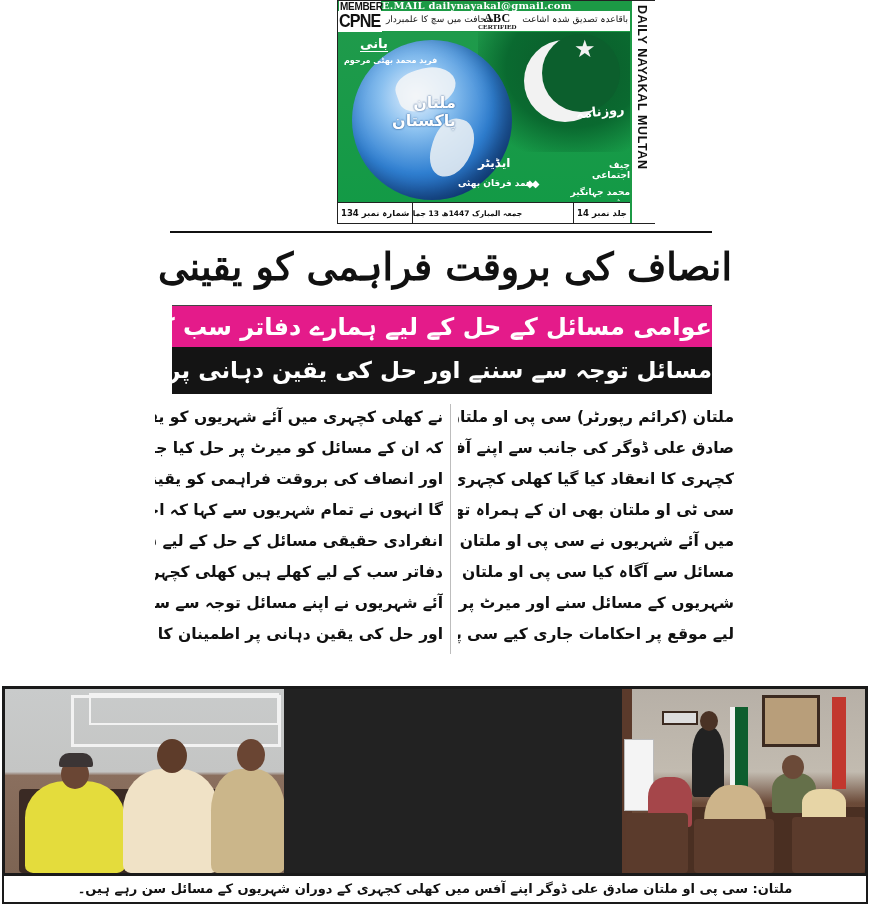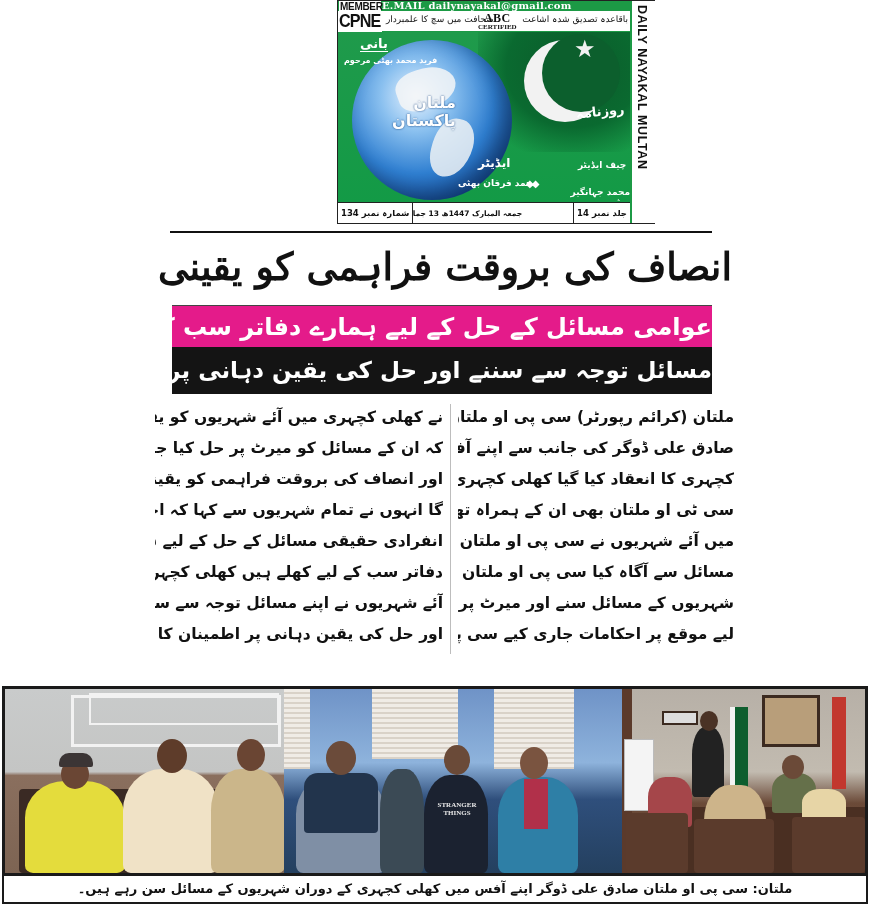--- a/index.html
+++ b/index.html
@@ -175,21 +175,21 @@
       <div class="mh-globe-land2"></div>
     </div>
     <span class="mh-founder-label">بانی</span>
     <span class="mh-founder-name">فرید محمد بھٹی مرحوم</span>
     <div class="mh-city">
       <div>ملتان</div>
       <div>پاکستان</div>
     </div>
     <span class="mh-daily">روزنامہ</span>
     <span class="mh-editor-label">ایڈیٹر</span>
-    <span class="mh-chief-label">چیف ایڈیٹر</span>
+    <span class="mh-chief-label">چیف اجتماعی</span>
     <span class="mh-editor-name">محمد فرقان بھٹی</span>
     <span class="mh-dots">◆◆</span>
     <span class="mh-chief-name">محمد جہانگیر بھٹی</span>
   </div>
 
   <div class="mh-datebar">
     <span class="mh-vol">جلد نمبر 14</span>
     <span class="mh-date">جمعہ المبارک 1447ھ 13 جمادی الثانی 5 دسمبر 2025ء 22 مگھر (صفحات 8 قیمت 30 روپے)</span>
     <span class="mh-issue">شمارہ نمبر 134</span>
   </div>
@@ -234,38 +234,20 @@
     <div class="ph-chair" style="left:14px;top:100px;width:260px;height:84px;background:#3a2a24;"></div>
     <div class="ph-person" style="left:20px;top:92px;width:100px;height:92px;background:#e4dc3c;"></div>
     <div class="ph-head" style="left:56px;top:70px;width:28px;height:30px;background:#6a4634;"></div>
     <div style="position:absolute;left:54px;top:64px;width:34px;height:14px;border-radius:10px 10px 2px 2px;background:#3b3535;"></div>
     <div class="ph-person" style="left:118px;top:80px;width:96px;height:104px;background:#f0e2c6;"></div>
     <div class="ph-head" style="left:152px;top:50px;width:30px;height:34px;background:#5e3c2a;"></div>
     <div class="ph-person" style="left:206px;top:80px;width:74px;height:104px;background:#cbb68a;"></div>
     <div class="ph-head" style="left:232px;top:50px;width:28px;height:32px;background:#6a4533;"></div>
   </div>
 
-  <div class="photo photo-2" title="citizens seated near window blinds, one in Stranger Things hoodie">
-    <div class="ph-blind" style="left:0;top:0;width:26px;height:80px;"></div>
-    <div class="ph-blind" style="left:88px;top:0;width:86px;height:70px;"></div>
-    <div class="ph-blind" style="left:210px;top:0;width:80px;height:80px;"></div>
-    <div class="ph-person" style="left:12px;top:86px;width:90px;height:98px;background:#7f8fa5;"></div>
-    <div style="position:absolute;left:20px;top:84px;width:74px;height:60px;background:#22344c;border-radius:14px 14px 4px 4px;"></div>
-    <div class="ph-head" style="left:42px;top:52px;width:30px;height:34px;background:#6b4b3a;"></div>
-    <div class="ph-person" style="left:140px;top:86px;width:64px;height:98px;background:#1b2230;"></div>
-    <div class="ph-head" style="left:160px;top:56px;width:26px;height:30px;background:#6a4a38;"></div>
-    <div style="position:absolute;left:150px;top:112px;width:46px;text-align:center;color:#e8e8e8;font-family:'Liberation Serif',serif;font-weight:bold;font-size:7px;line-height:8px;">
-      <div>STRANGER</div>
-      <div>THINGS</div>
-    </div>
-    <div class="ph-person" style="left:214px;top:88px;width:80px;height:96px;background:#2e7fa6;"></div>
-    <div style="position:absolute;left:240px;top:90px;width:24px;height:50px;background:#b1304a;"></div>
-    <div class="ph-head" style="left:236px;top:58px;width:28px;height:32px;background:#7a5440;"></div>
-    <div class="ph-person" style="left:96px;top:80px;width:44px;height:104px;background:#3b4a55;"></div>
-  </div>
 
   <div class="photo photo-3" title="CPO Multan at desk listening to women citizens with Pakistan flag behind">
     <div style="position:absolute;left:0;top:0;width:10px;height:184px;background:#5b3a2b;"></div>
     <div style="position:absolute;left:40px;top:22px;width:36px;height:14px;border:2px solid #3b2a20;background:#ddd;"></div>
     <div style="position:absolute;left:2px;top:50px;width:30px;height:72px;background:#f4f4f4;border:1px solid #bbb;"></div>
     <div class="ph-flag" style="left:108px;top:18px;width:18px;height:80px;"></div>
     <div style="position:absolute;left:140px;top:6px;width:58px;height:52px;border:3px solid #3b2a20;background:#b89e7a;"></div>
     <div style="position:absolute;left:210px;top:8px;width:14px;height:92px;background:#c2372e;"></div>
     <div style="position:absolute;left:60px;top:118px;width:183px;height:66px;background:#4a2f22;"></div>
     <div class="ph-person" style="left:70px;top:38px;width:32px;height:70px;background:#222;"></div>

